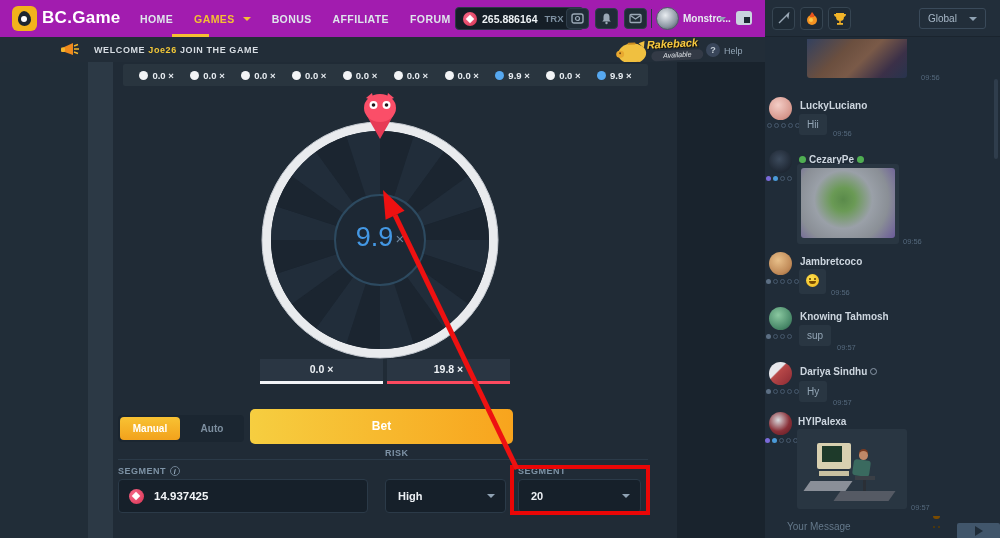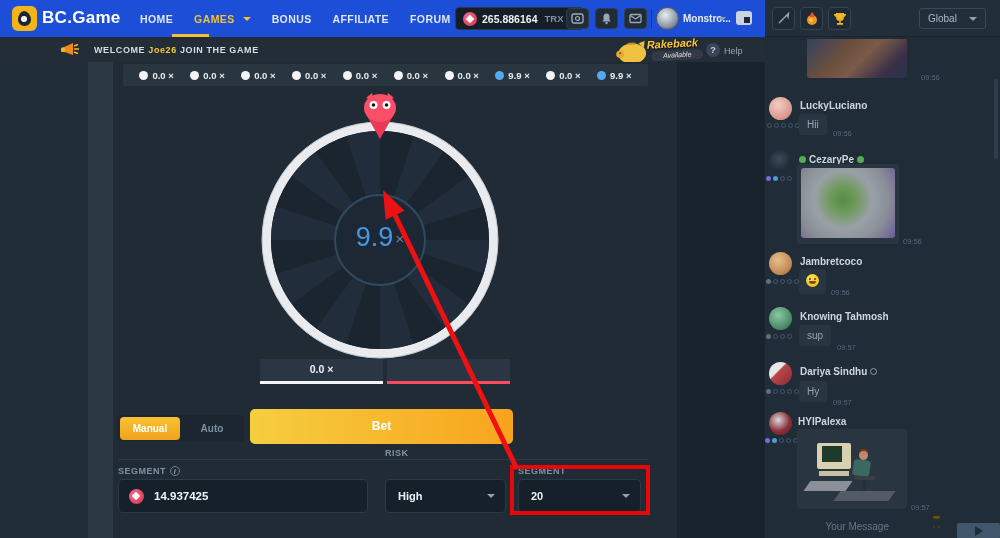--- a/index.html
+++ b/index.html
@@ -1,20 +1,20 @@
 <!DOCTYPE html>
 <html><head>
 <meta charset="utf-8">
 <style>
   html,body{margin:0;padding:0;background:#10171e;}
   *{box-sizing:border-box;font-family:"Liberation Sans",sans-serif;}
   #root{position:relative;width:1000px;height:538px;background:#1a242e;overflow:hidden;}
   .abs{position:absolute;}
   
-  .nav{left:0;top:0;width:765px;height:37px;background:#1d4ed8;}
+  .nav{left:0;top:0;width:765px;height:37px;background:#a21caf;}
   .logo-ic{left:12px;top:6px;width:25px;height:25px;border-radius:6px;background:#f2b31c;}
   .logo-ic:after{content:"";position:absolute;left:6px;top:5px;width:13px;height:15px;background:#1d2630;border-radius:46% 54% 50% 50%/60% 60% 40% 40%;}
   .logo-ic:before{content:"";position:absolute;left:9px;top:10px;width:6px;height:6px;background:#fff;border-radius:50%;z-index:2;}
   .logo-tx{left:42px;top:8px;font-size:17px;font-weight:bold;color:#fff;letter-spacing:.3px;}
   .menu{left:140px;top:0;height:37px;display:flex;align-items:center;gap:21px;}
   .mi{font-size:10.5px;font-weight:bold;color:#dfe6ec;letter-spacing:.4px;cursor:pointer;}
   .mi.act{color:#f5c032;display:flex;align-items:center;gap:8px;}
   .underline{left:172px;top:34px;width:37px;height:3px;background:#f5c032;}
   .caret{width:0;height:0;border-left:4px solid transparent;border-right:4px solid transparent;border-top:4px solid #8fa2b3;display:inline-block;}
   .caret.y{border-top-color:#f5c032;}
@@ -271,20 +271,21 @@
   <div class="abs multov">
     <span class="mult-n">9.9</span>
       <span class="mult-x">×</span>
   </div>
 
   <div class="abs rtab" style="left:260px;">
     <span class="lb">0.0 ×</span>
     <span class="bar" style="background:#f2f4f6;"></span>
   </div>
   <div class="abs rtab" style="left:387px;">
+    <span class="lb">19.8 ×</span>
     <span class="bar" style="background:#fc4a5f;"></span>
   </div>
 
   <div class="abs toggle">
     <span class="tg-m">Manual</span>
     <span class="tg-a">Auto</span>
   </div>
   <div class="abs betbtn">Bet</div>
   <div class="abs hdiv"></div>
 
@@ -451,21 +452,21 @@
           <div style="position:absolute;left:62px;top:22px;width:9px;height:9px;border-radius:50%;background:#c08868;box-shadow:0 -2px 0 #7a3a20;"></div>
           <div style="position:absolute;left:56px;top:31px;width:17px;height:16px;background:#3a6a5f;border-radius:3px;transform:rotate(8deg);"></div>
           <div style="position:absolute;left:58px;top:47px;width:20px;height:4px;background:#3a3f46;"></div>
           <div style="position:absolute;left:66px;top:51px;width:3px;height:14px;background:#2a2f36;"></div>
           <div style="position:absolute;left:40px;top:62px;width:55px;height:10px;background:#555a64;transform:skewX(-35deg);"></div>
         </div>
       </div>
       <span class="abs mtime" style="left:146px;top:466px;">09:57</span>
 
       
-      <input class="msginput abs" style="left: 6px; top: 483px; text-align: right;" placeholder="Your Message">
+      <input class="msginput abs" style="left: 20px; top: 483px;" placeholder="Your Message">
       <span class="abs gifbtn" style="left:147px;top:486px;">GIF</span>
       <span class="abs emoface" style="left:165px;top:485px;"></span>
       <div class="sendbtn">
           <span class="sendtri"></span>
         </div>
 
       <div class="scrollthumb"></div>
     </div>
   </div>
 

